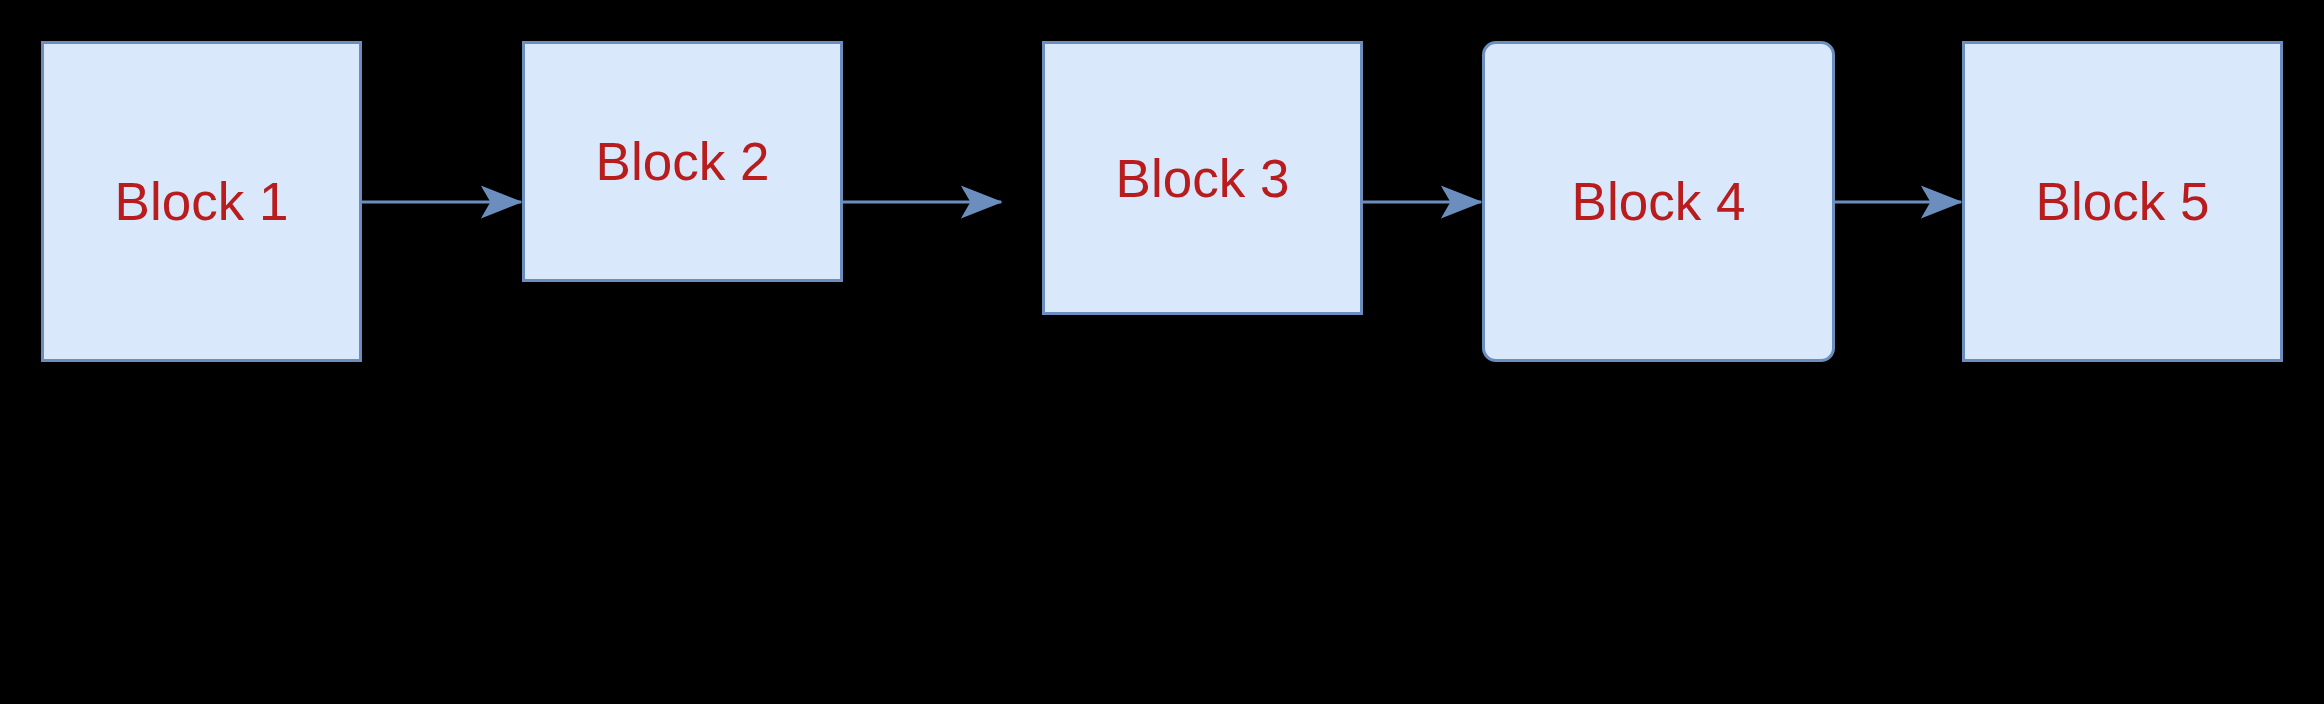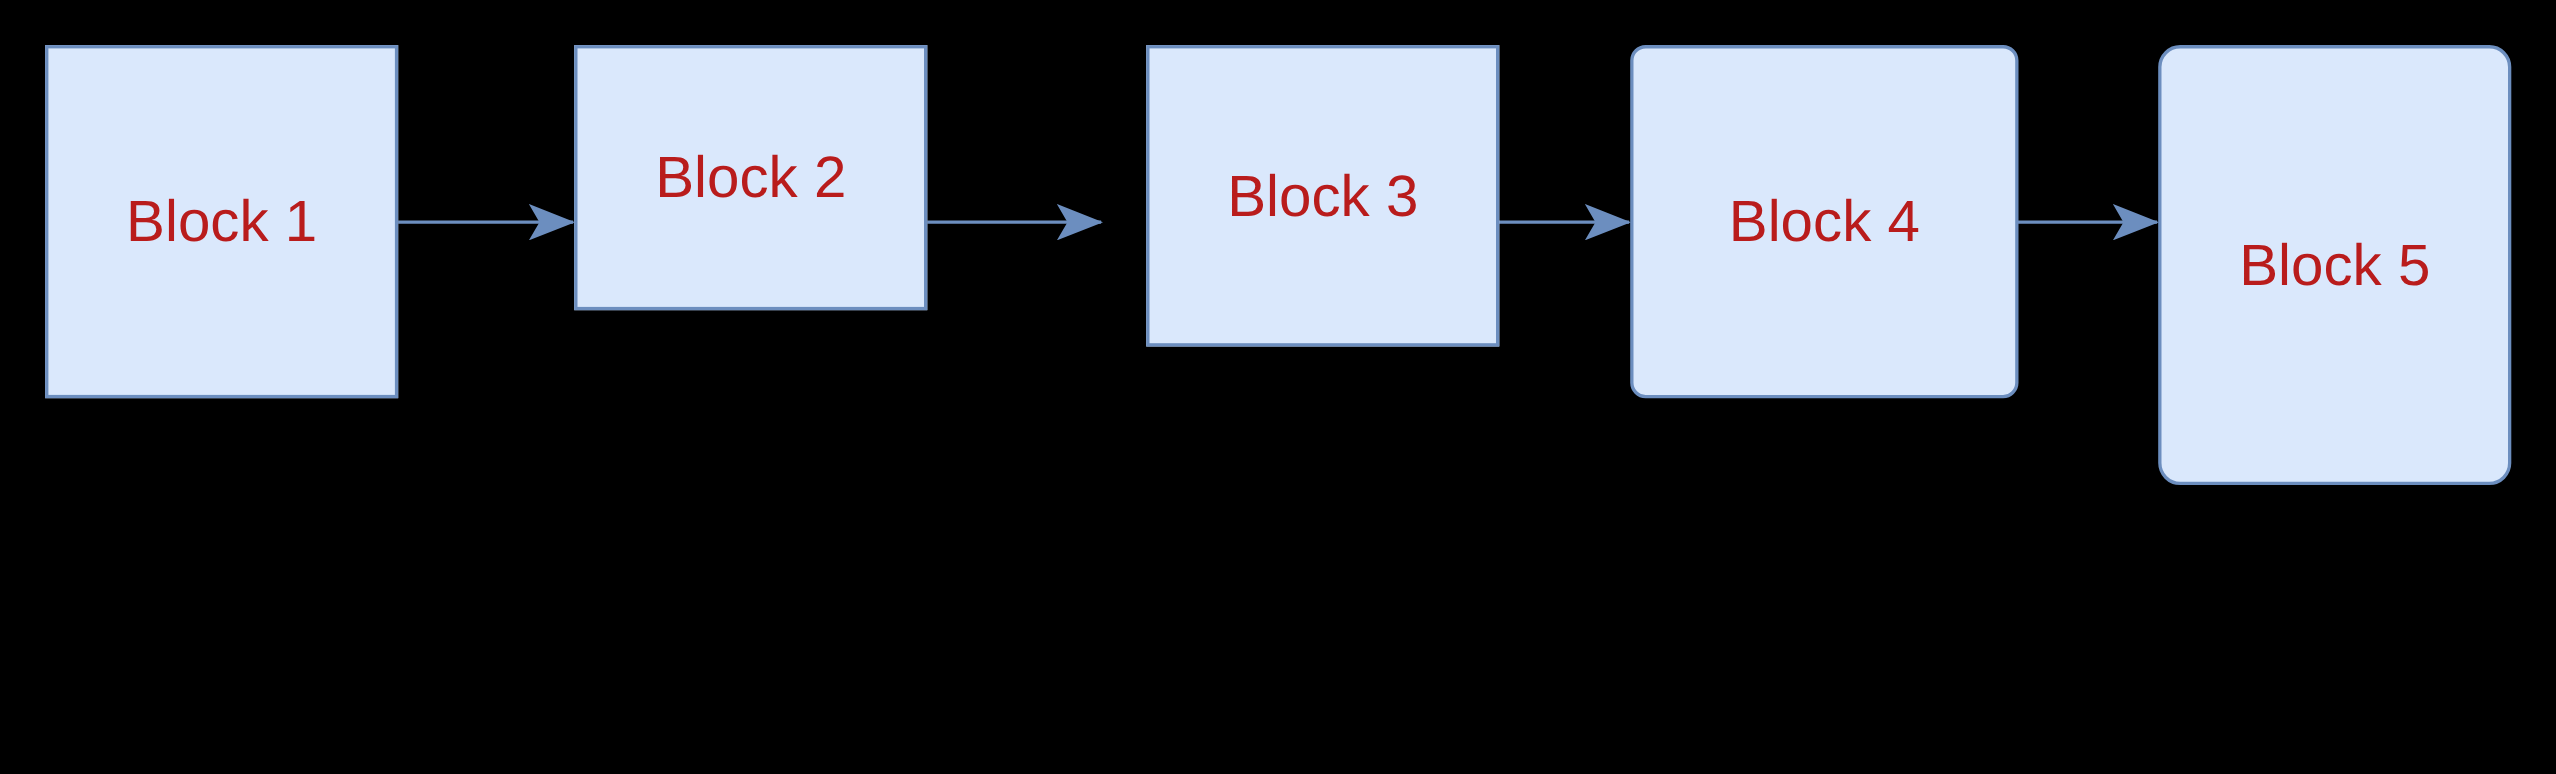--- a/index.html
+++ b/index.html
@@ -78,21 +78,21 @@
   </div>
 
   <div class="block" style="left:1042px; top:41px; width:321px; height:274px;">
     <span class="block-label">Block 3</span>
   </div>
 
   <div class="block" style="left:1482px; top:41px; width:353px; height:321px;border-radius:14px;">
     <span class="block-label">Block 4</span>
   </div>
 
-  <div class="block" style="left:1962px; top:41px; width:321px; height:400px;border-radius:20px;">
+  <div class="block" style="left:1962px; top:41px; width:321px; height:321px;">
     <span class="block-label">Block 5</span>
   </div>
 
   <div id="edge-hits">
       <div class="edge-hit" style="left: 362px; top: 182px; width: 159px;"></div>
       <div class="edge-hit" style="left: 843px; top: 182px; width: 158px;"></div>
       <div class="edge-hit" style="left: 1323px; top: 182px; width: 158px;"></div>
       <div class="edge-hit" style="left: 1803px; top: 182px; width: 158px;"></div>
     </div>
 

